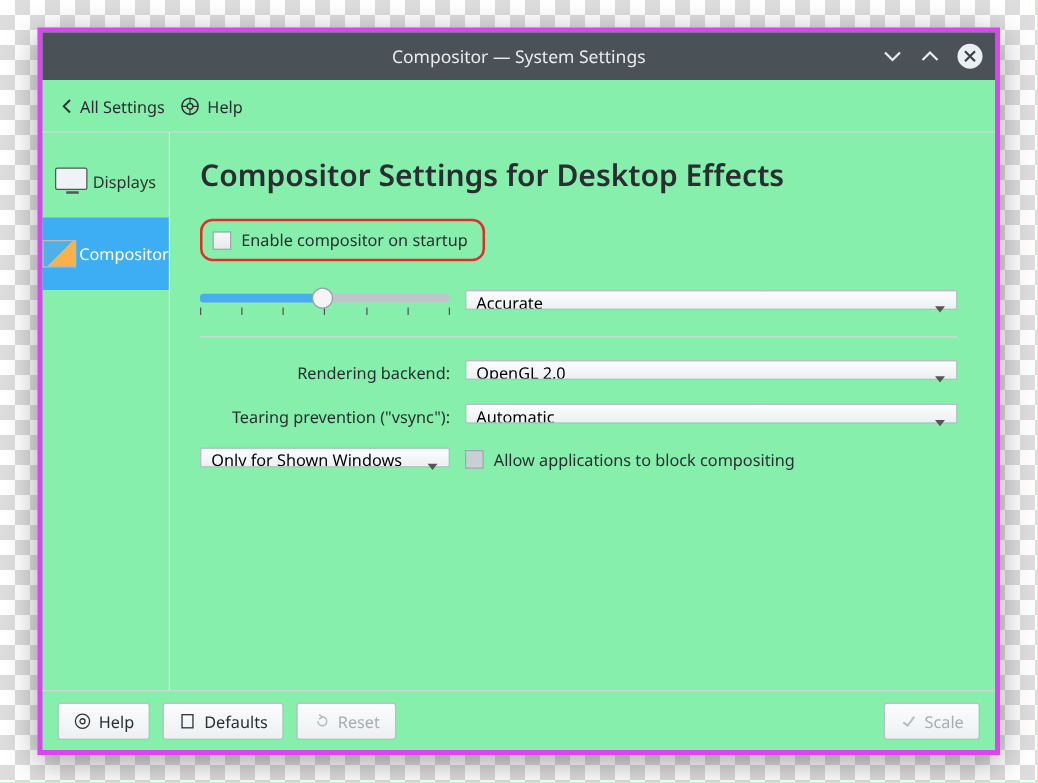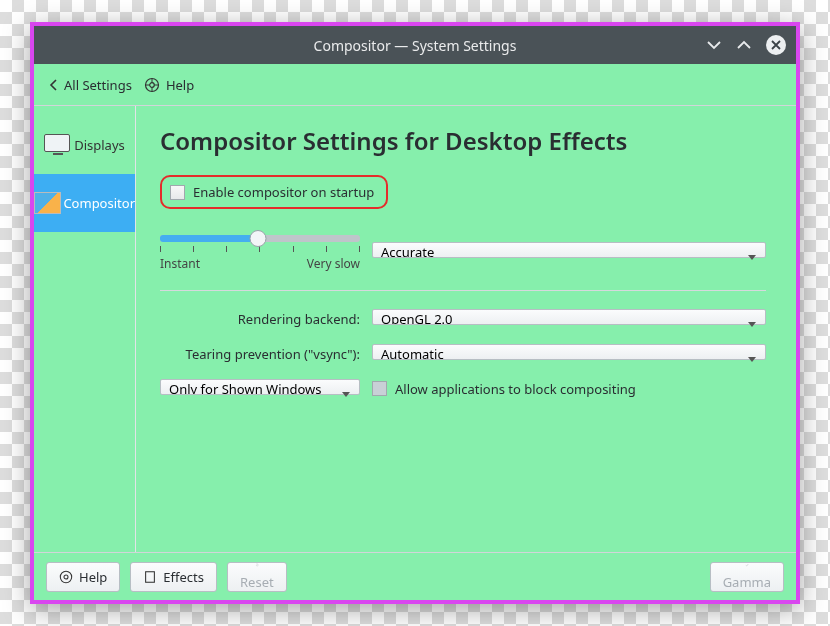--- a/index.html
+++ b/index.html
@@ -220,21 +220,21 @@
     height: 30px;
     padding: 0 12px;
     border: 1px solid #b7bec4;
     background: linear-gradient(#fbfcfd,#edf0f2);
     border-radius: 3px;
     display: flex; align-items: center; gap: 6px;
     font: inherit;
     cursor: pointer;
     color: #2a2e32;
   }
-  .btn.disabled { color: #a7adb3; cursor: default; flex-direction: column; }
+  .btn.disabled { color: #a7adb3; cursor: default; }
   .btn.disabled svg path, .btn.disabled svg polyline { stroke: #b5bbc0; }
   .spacer { flex: 1; }
 </style>
 </head>
 <body>
 
 <div class="window">
 
   <div class="titlebar">
     <span class="title">Compositor — System Settings</span>
@@ -306,24 +306,20 @@
                 <span></span>
                 <span></span>
                 <span></span>
                 <span></span>
                 <span></span>
                 <span></span>
                 <span></span>
               </div>
             <div class="knob"></div>
           </div>
-          <div class="slider-captions">
-            <span>Instant</span>
-            <span>Very slow</span>
-          </div>
         </div>
 
         <div class="combo-wrap">
           <select class="combo">
             <option>Accurate</option>
           </select>
         </div>
 
         <div class="hr"></div>
 
@@ -360,31 +356,31 @@
       <svg width="14" height="14" viewBox="0 0 16 16">
         <circle cx="8" cy="8" r="6.5" fill="none" stroke="#333" stroke-width="1.2"></circle>
         <circle cx="8" cy="8" r="2.3" fill="none" stroke="#333" stroke-width="1.2"></circle>
       </svg>
       <span>Help</span>
     </button>
     <button class="btn">
       <svg width="14" height="14" viewBox="0 0 16 16">
         <rect x="3" y="2" width="10" height="12" fill="none" stroke="#333" stroke-width="1.2"></rect>
       </svg>
-      <span>Effects</span>
+      <span>Defaults</span>
     </button>
     <button class="btn disabled">
       <svg width="14" height="14" viewBox="0 0 16 16">
         <path d="M5 8 A4 4 0 1 0 9 4" fill="none" stroke="#b5bbc0" stroke-width="1.4"></path>
         <polyline points="6,2 9,4 6,6" fill="none" stroke="#b5bbc0" stroke-width="1.4"></polyline>
       </svg>
       <span>Reset</span>
     </button>
     <div class="spacer"></div>
     <button class="btn disabled">
       <svg width="14" height="14" viewBox="0 0 16 16">
         <polyline points="3,9 7,12 13,4" fill="none" stroke="#b5bbc0" stroke-width="1.8"></polyline>
       </svg>
-      <span>Gamma</span>
+      <span>Scale</span>
     </button>
   </div>
 
 </div>
 
 </body></html>

